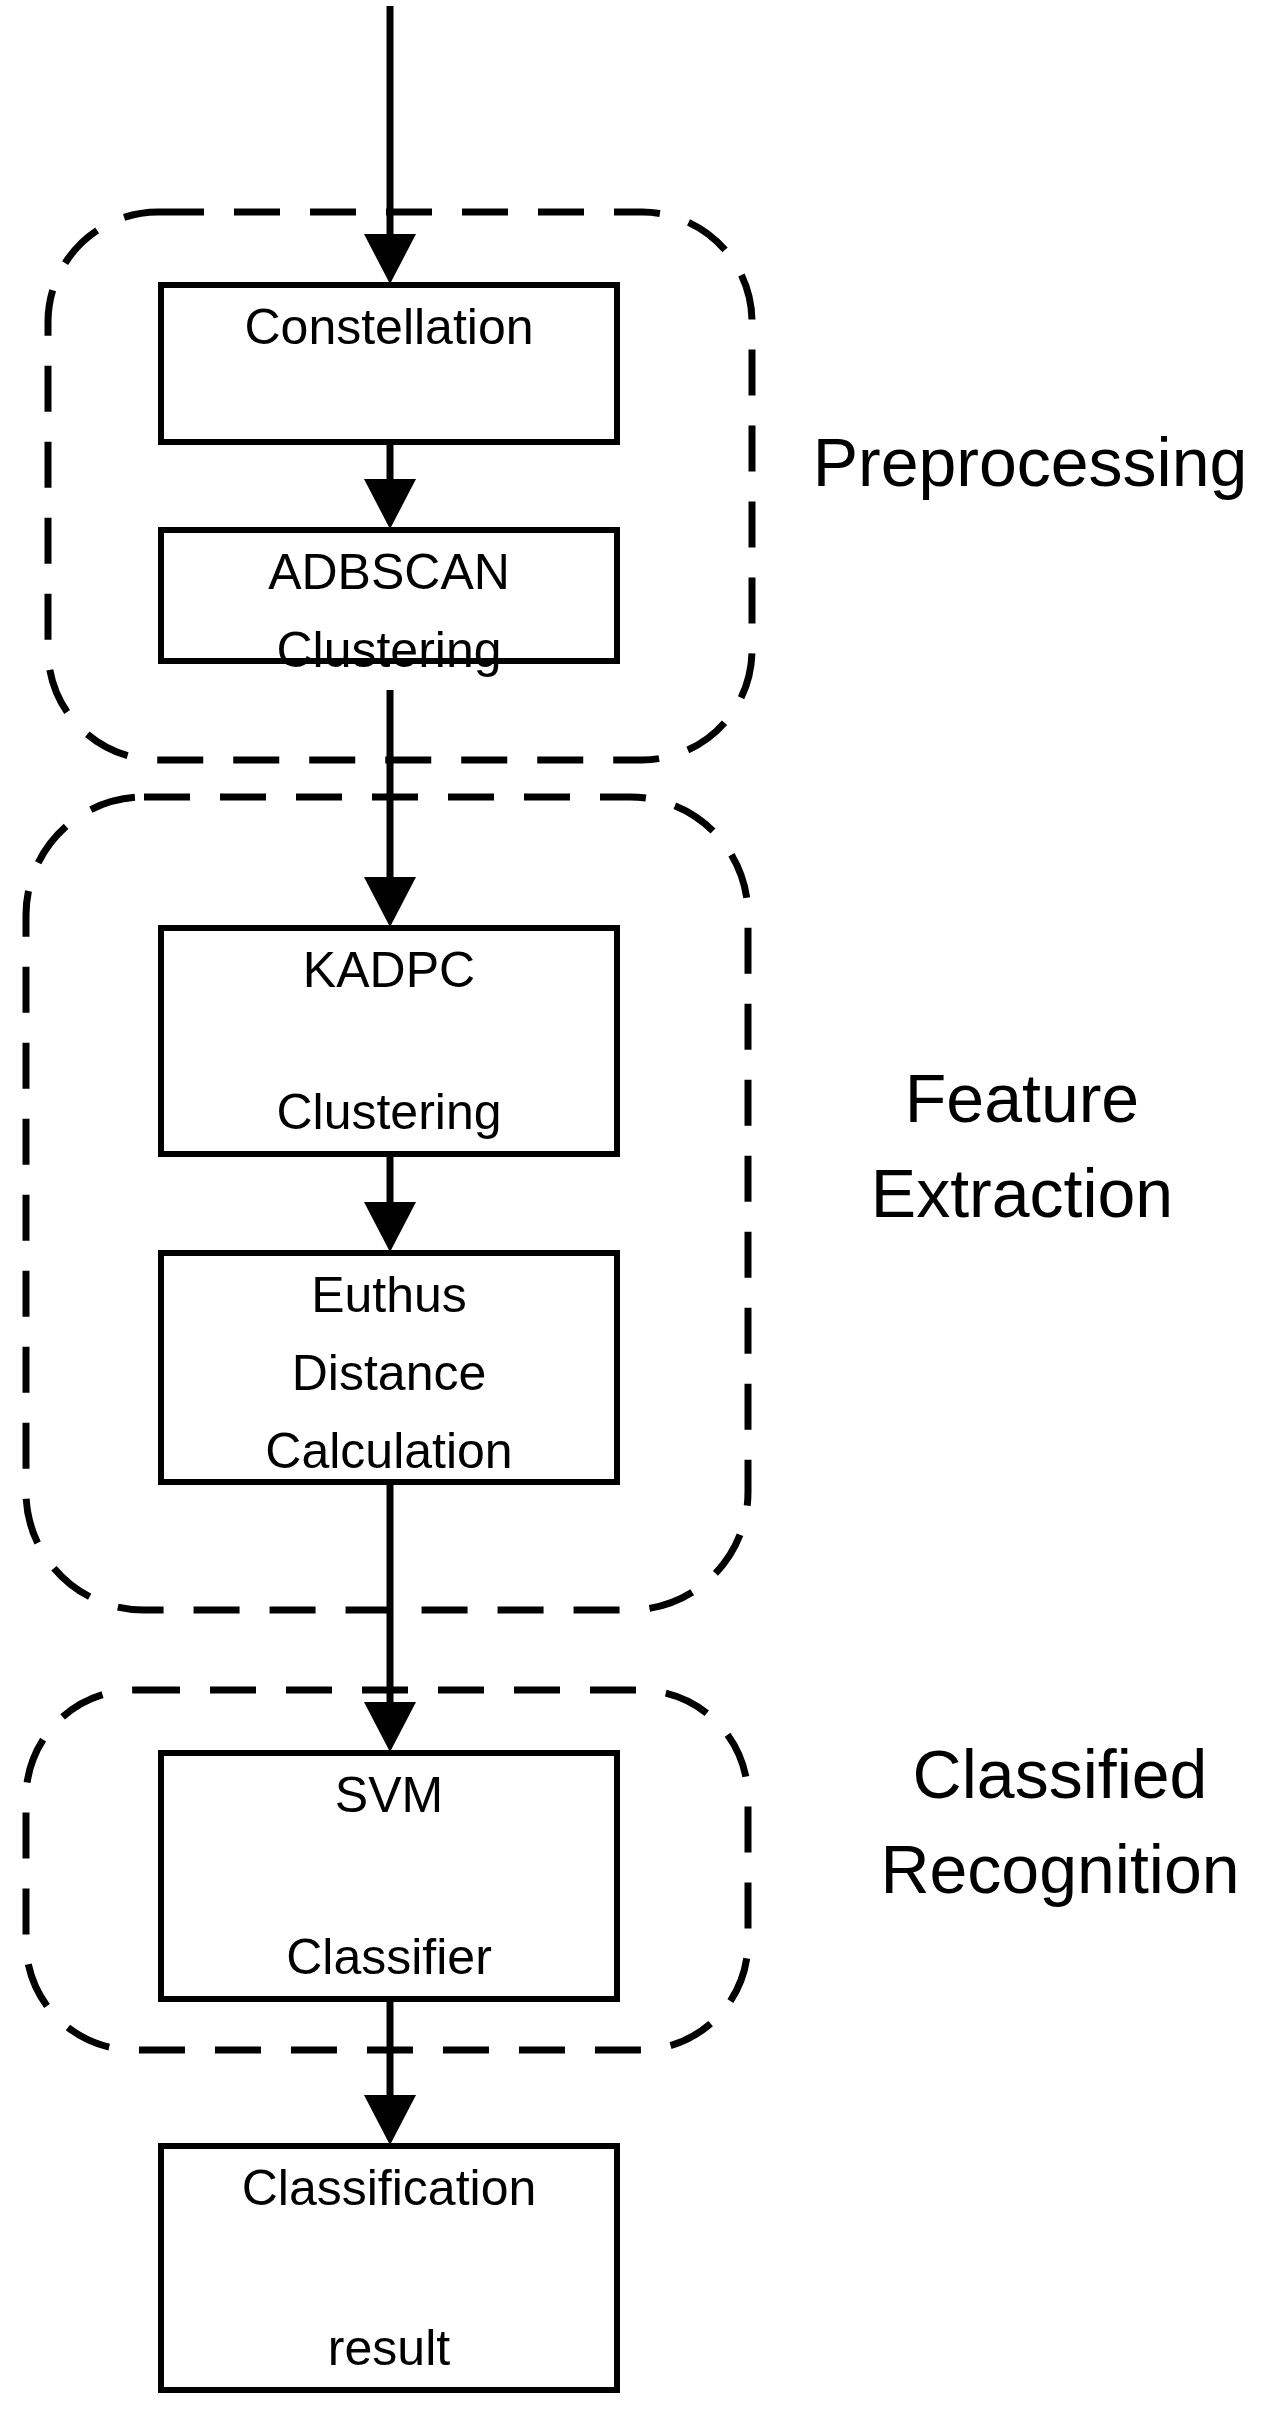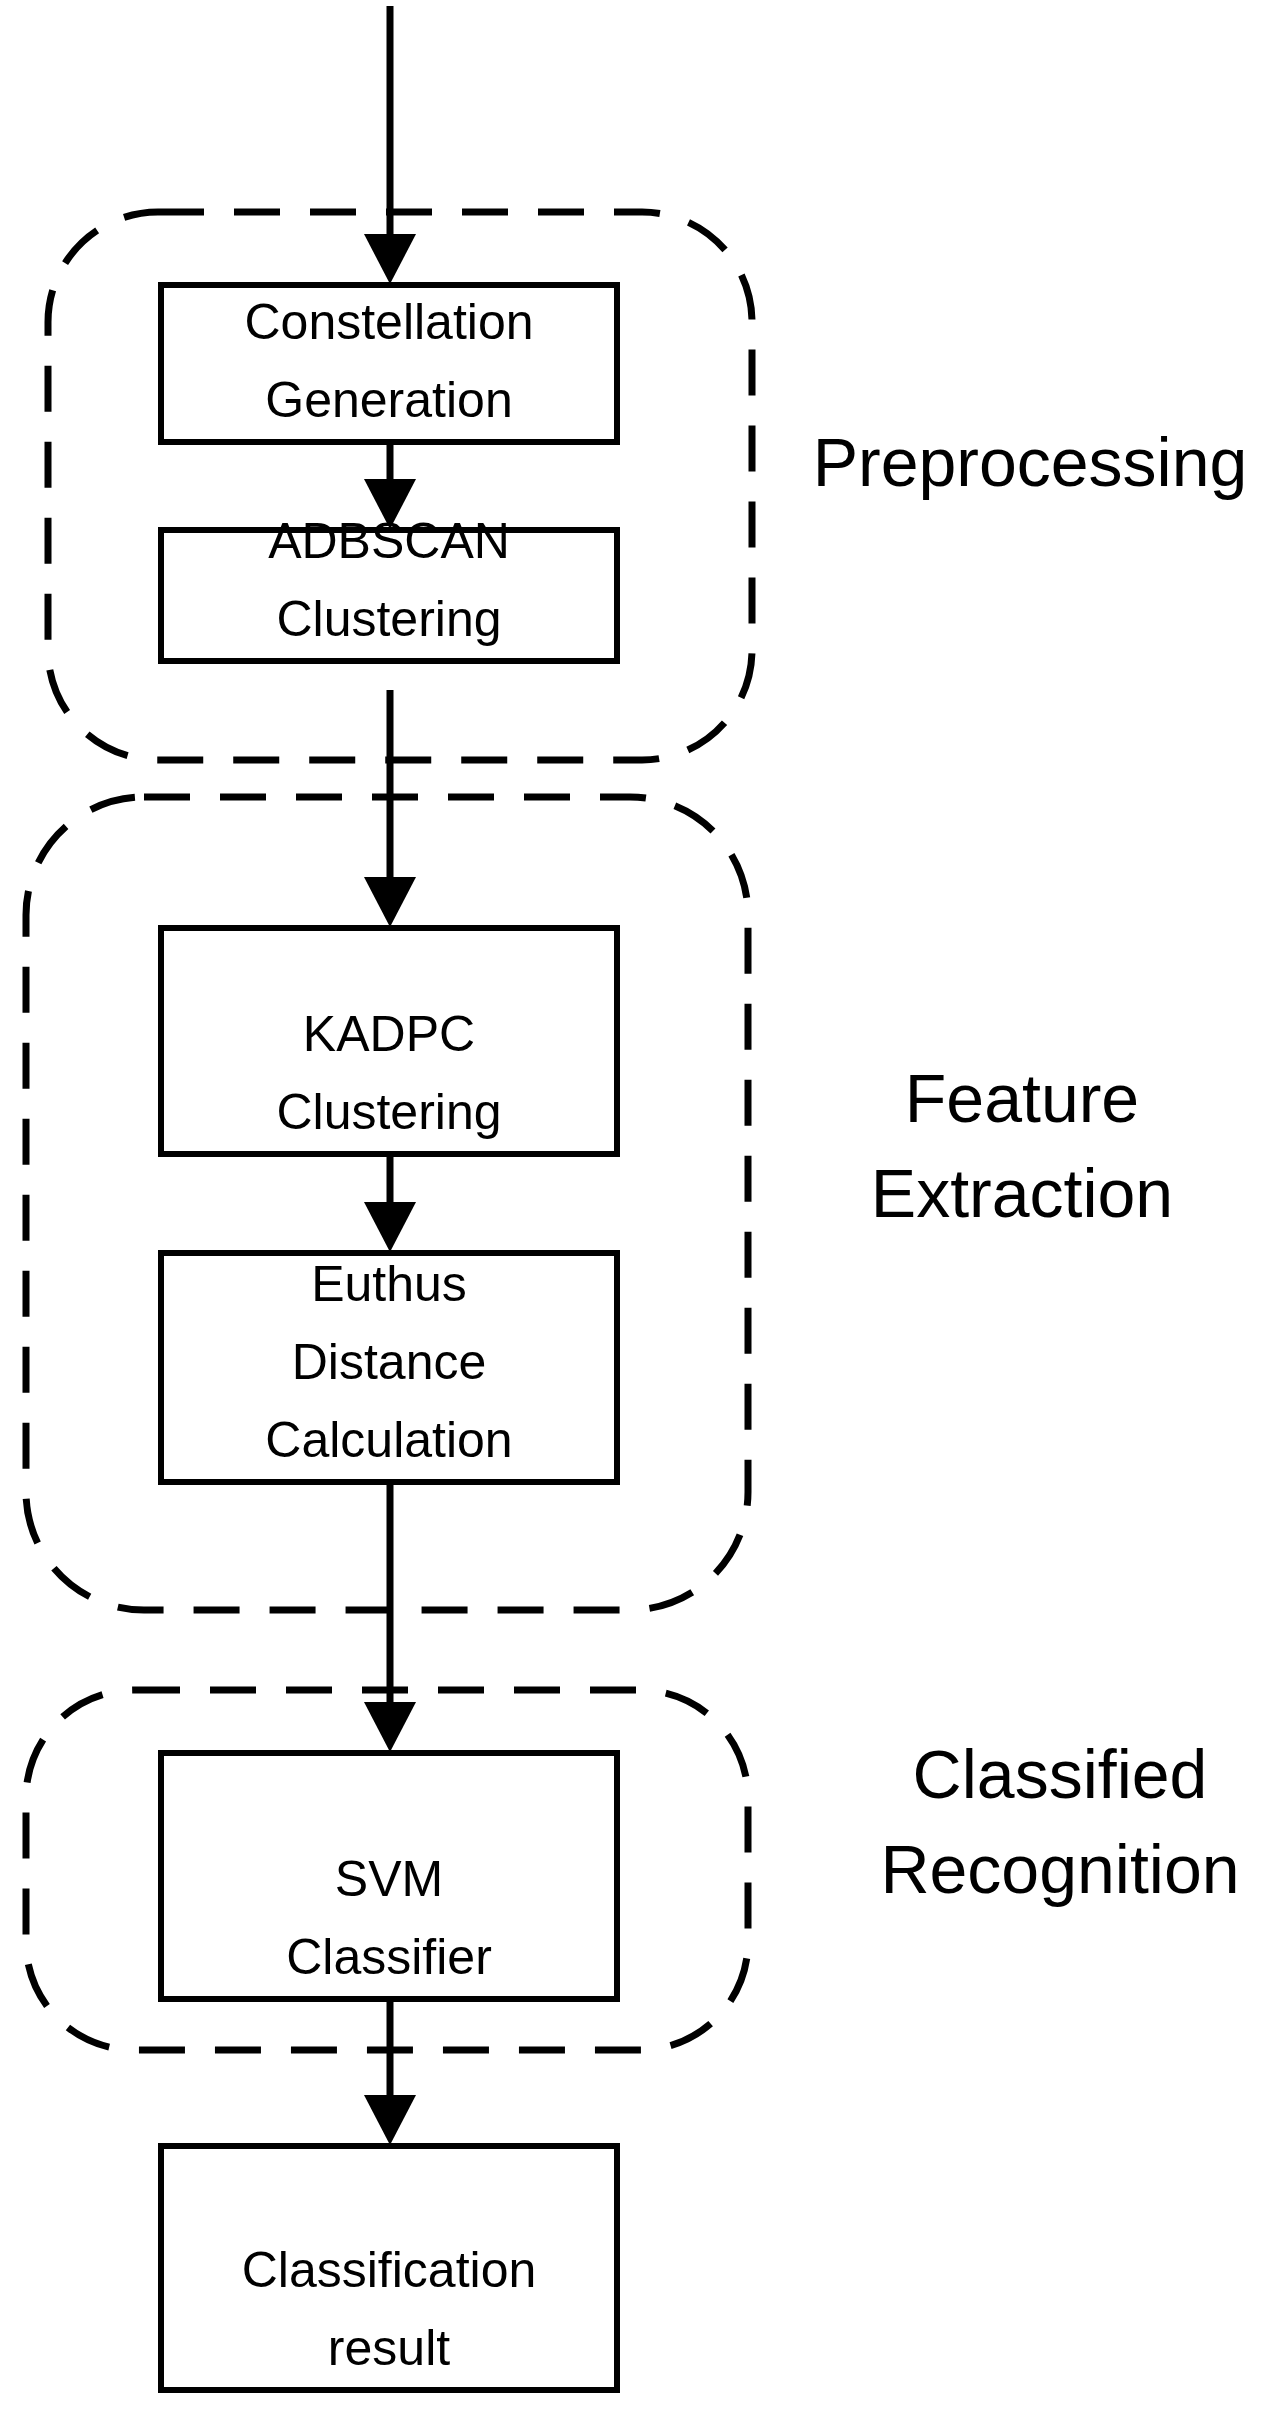--- a/index.html
+++ b/index.html
@@ -23,21 +23,21 @@
     width: 1267px;
     height: 2416px;
   }
   .node {
     position: absolute;
     box-sizing: border-box;
     border: 6px solid #000000;
     background: #ffffff;
     display: flex;
     flex-direction: column;
-    justify-content: flex-end;
+    justify-content: space-between;
     align-items: center;
     text-align: center;
     font-size: 50px;
     line-height: 78px;
     white-space: nowrap;
   }
   .node span { display: block; }
   .group-label {
     position: absolute;
     transform: translate(-50%, -50%);
@@ -93,21 +93,20 @@
       <polygon points="364,1702 416,1702 390,1752" fill="#000000"></polygon>
     </g>
     <g>
       <line x1="390" y1="2002" x2="390" y2="2098" stroke="#000000" stroke-width="7"></line>
       <polygon points="364,2095 416,2095 390,2145" fill="#000000"></polygon>
     </g>
   </svg>
 
   <div class="node" id="node-1">
     <span>Constellation</span>
-    <span>Generation</span>
   </div>
 
   <div class="node" id="node-2">
     <span>ADBSCAN</span>
     <span>Clustering</span>
   </div>
 
   <div class="node" id="node-3">
     <span>KADPC</span>
     <span>Clustering</span>

